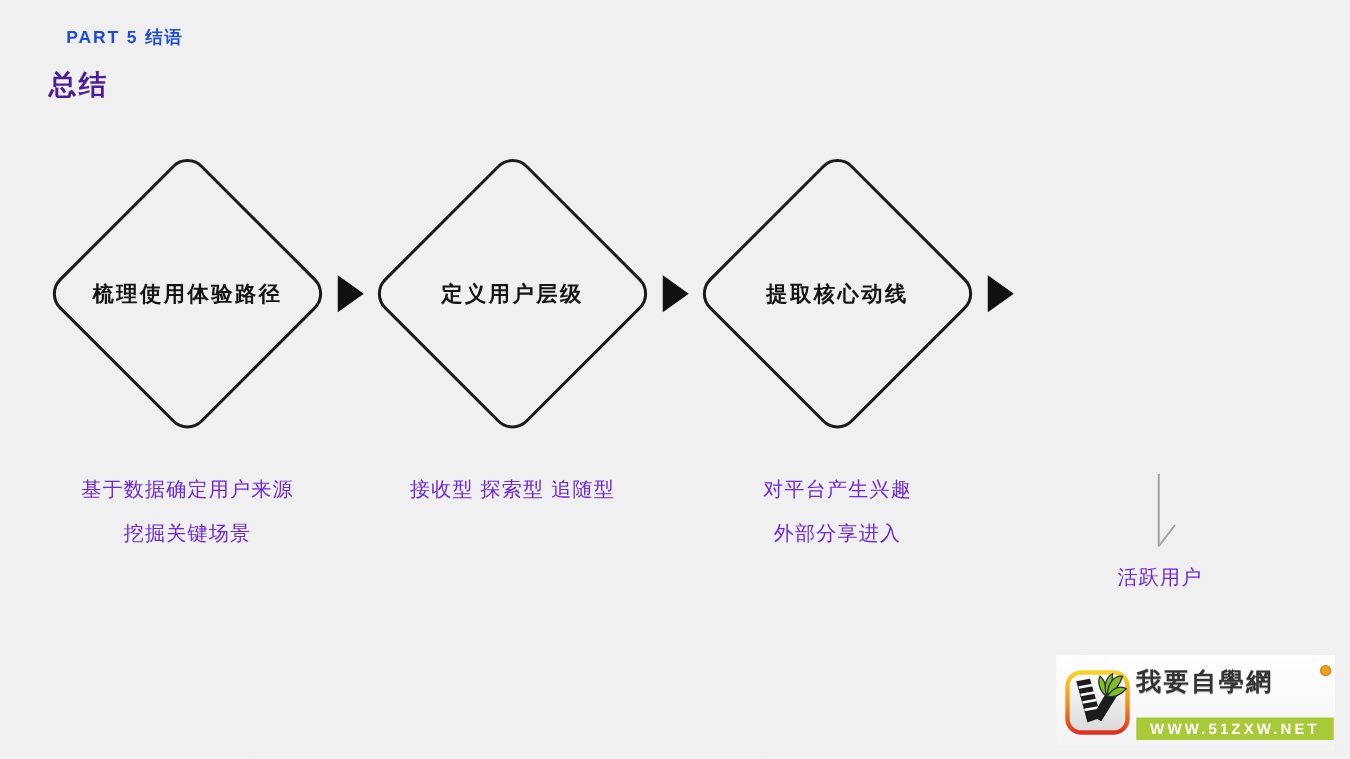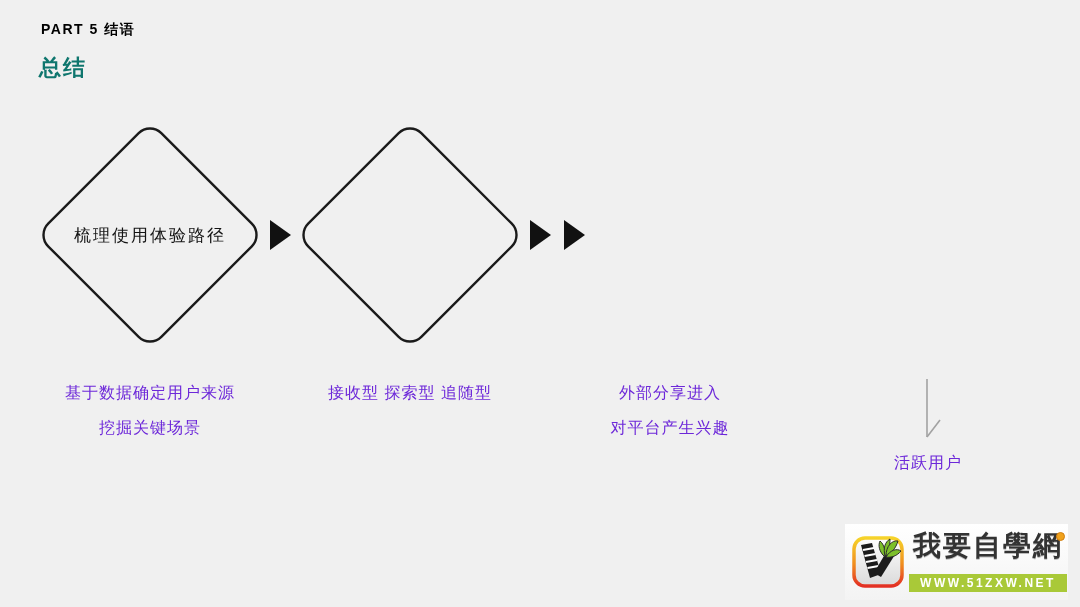--- a/index.html
+++ b/index.html
@@ -10,35 +10,35 @@
     position: relative;
     width: 1080px;
     height: 607px;
     background: #f0f0f0;
     overflow: hidden;
   }
 
   
   .part-label {
     position: absolute;
-    left: 41px;
+    left: 53px;
     top: 21px;
     font-size: 14px;
     font-weight: 700;
     letter-spacing: 1.5px;
-    color: #000000;
+    color: #1d4ed8;
     text-align: right;
   }
   .slide-title {
     position: absolute;
     left: 39px;
     top: 53px;
     font-size: 22px;
     font-weight: 800;
-    color: #0f766e;
+    color: #4c1d95;
     letter-spacing: 2px;
   }
 
   
   .flow-row {
     position: absolute;
     left: 37px;
     top: 122px;
     display: flex;
     align-items: center;
@@ -50,21 +50,21 @@
   }
   .diamond-cell svg { position: absolute; inset: 0; }
   .diamond-label {
     position: absolute;
     top: 50%;
     left: 0;
     width: 100%;
     transform: translateY(-50%);
     text-align: center;
     font-size: 17px;
-    font-weight: 400;
+    font-weight: 700;
     color: #141414;
     letter-spacing: 2px;
     white-space: nowrap;
   }
   .flow-arrow {
     width: 34px;
     display: flex;
     justify-content: center;
     align-items: center;
   }
@@ -111,28 +111,27 @@
     height: 52px;
     margin-left: 7px;
     flex: 0 0 auto;
   }
   .wm-text-block {
     position: relative;
     margin-left: 5px;
     width: 158px;
   }
   .wm-name {
-    font-size: 28px;
+    font-size: 20px;
     font-weight: 800;
     color: #333333;
     letter-spacing: 2px;
     line-height: 28px;
     white-space: nowrap;
     text-shadow: 0 1px 0 #bbbbbb;
-    text-align: center;
   }
   .wm-badge {
     position: absolute;
     right: 2px;
     top: 0;
     width: 9px;
     height: 9px;
     border-radius: 50%;
     background: #f0a21d;
     border: 1px solid #d17f12;
@@ -170,50 +169,57 @@
     <div class="flow-arrow">
       <svg width="21" height="30" viewBox="0 0 21 30">
           <polygon points="0,0 21,15 0,30" fill="#111111"></polygon>
         </svg>
     </div>
 
     <div class="diamond-cell">
       <svg viewBox="0 0 226 226">
         <rect x="33" y="33" width="160" height="160" rx="16" fill="none" stroke="#1a1a1a" stroke-width="2.4" transform="rotate(45 113 113)"></rect>
       </svg>
+      <div class="diamond-label">定义用户层级</div>
     </div>
 
     <div class="flow-arrow">
       <svg width="21" height="30" viewBox="0 0 21 30">
           <polygon points="0,0 21,15 0,30" fill="#111111"></polygon>
         </svg>
     </div>
 
+    <div class="diamond-cell">
+      <svg viewBox="0 0 226 226">
+        <rect x="33" y="33" width="160" height="160" rx="16" fill="none" stroke="#1a1a1a" stroke-width="2.4" transform="rotate(45 113 113)"></rect>
+      </svg>
+      <div class="diamond-label">提取核心动线</div>
+    </div>
 
     <div class="flow-arrow">
       <svg width="21" height="30" viewBox="0 0 21 30">
           <polygon points="0,0 21,15 0,30" fill="#111111"></polygon>
         </svg>
     </div>
 
 
   </div>
 
   <div class="notes-col c1">
     <div class="note-line">基于数据确定用户来源</div>
     <div class="note-line">挖掘关键场景</div>
   </div>
 
   <div class="notes-col c2">
     <div class="note-line">接收型 探索型 追随型</div>
   </div>
 
   <div class="notes-col c3">
+    <div class="note-line">对平台产生兴趣</div>
     <div class="note-line">外部分享进入</div>
-    <div class="note-line">对平台产生兴趣</div>
   </div>
 
   <div class="notes-col c4">
     <div class="note-arrow-wrap">
       <svg width="28" height="70" viewBox="0 0 28 70">
         <line x1="13" y1="4" x2="13" y2="62" stroke="#a2a2a2" stroke-width="1.6"></line>
         <line x1="13" y1="62" x2="26" y2="45" stroke="#a2a2a2" stroke-width="1.6"></line>
       </svg>
     </div>
     <div class="note-line">活跃用户</div>

